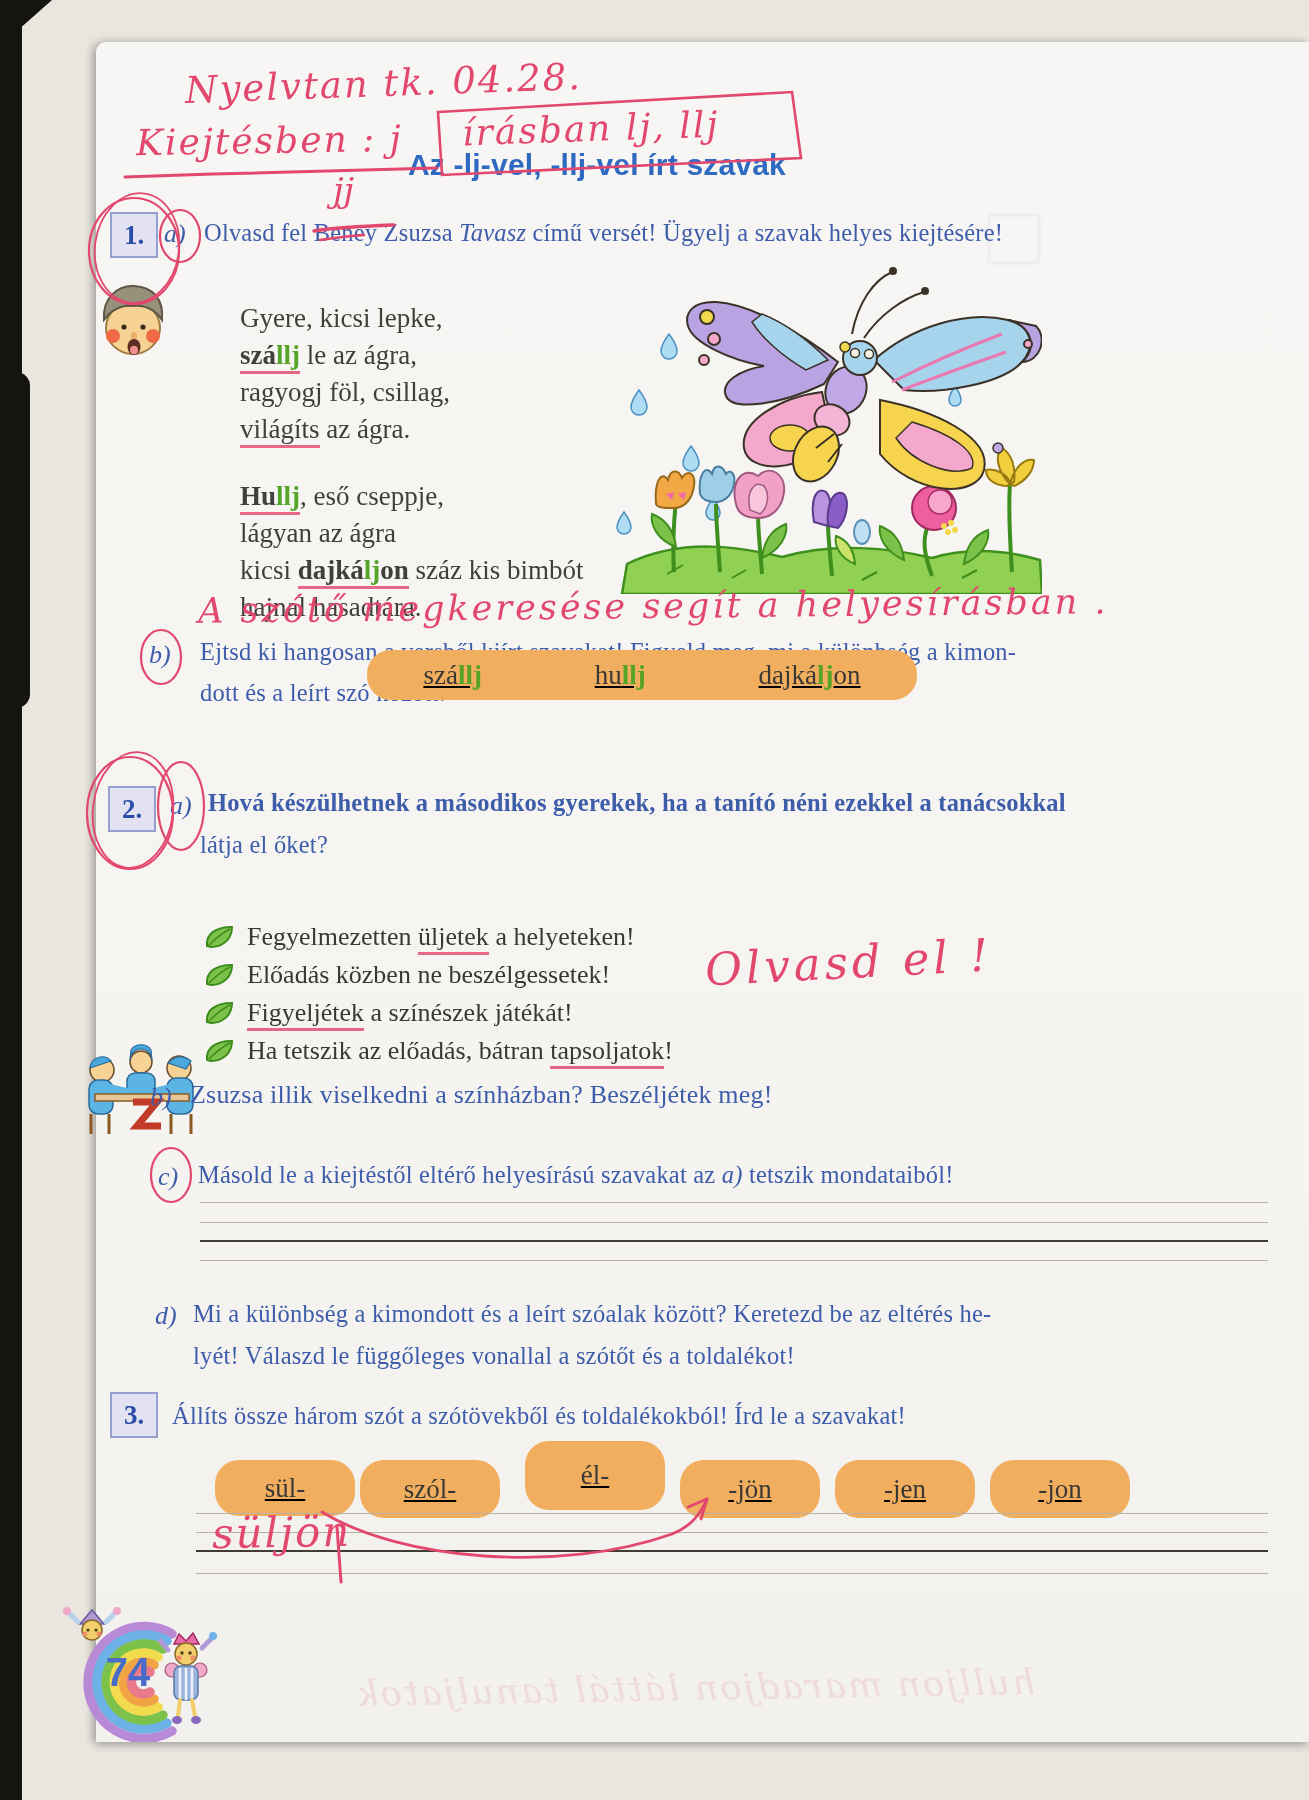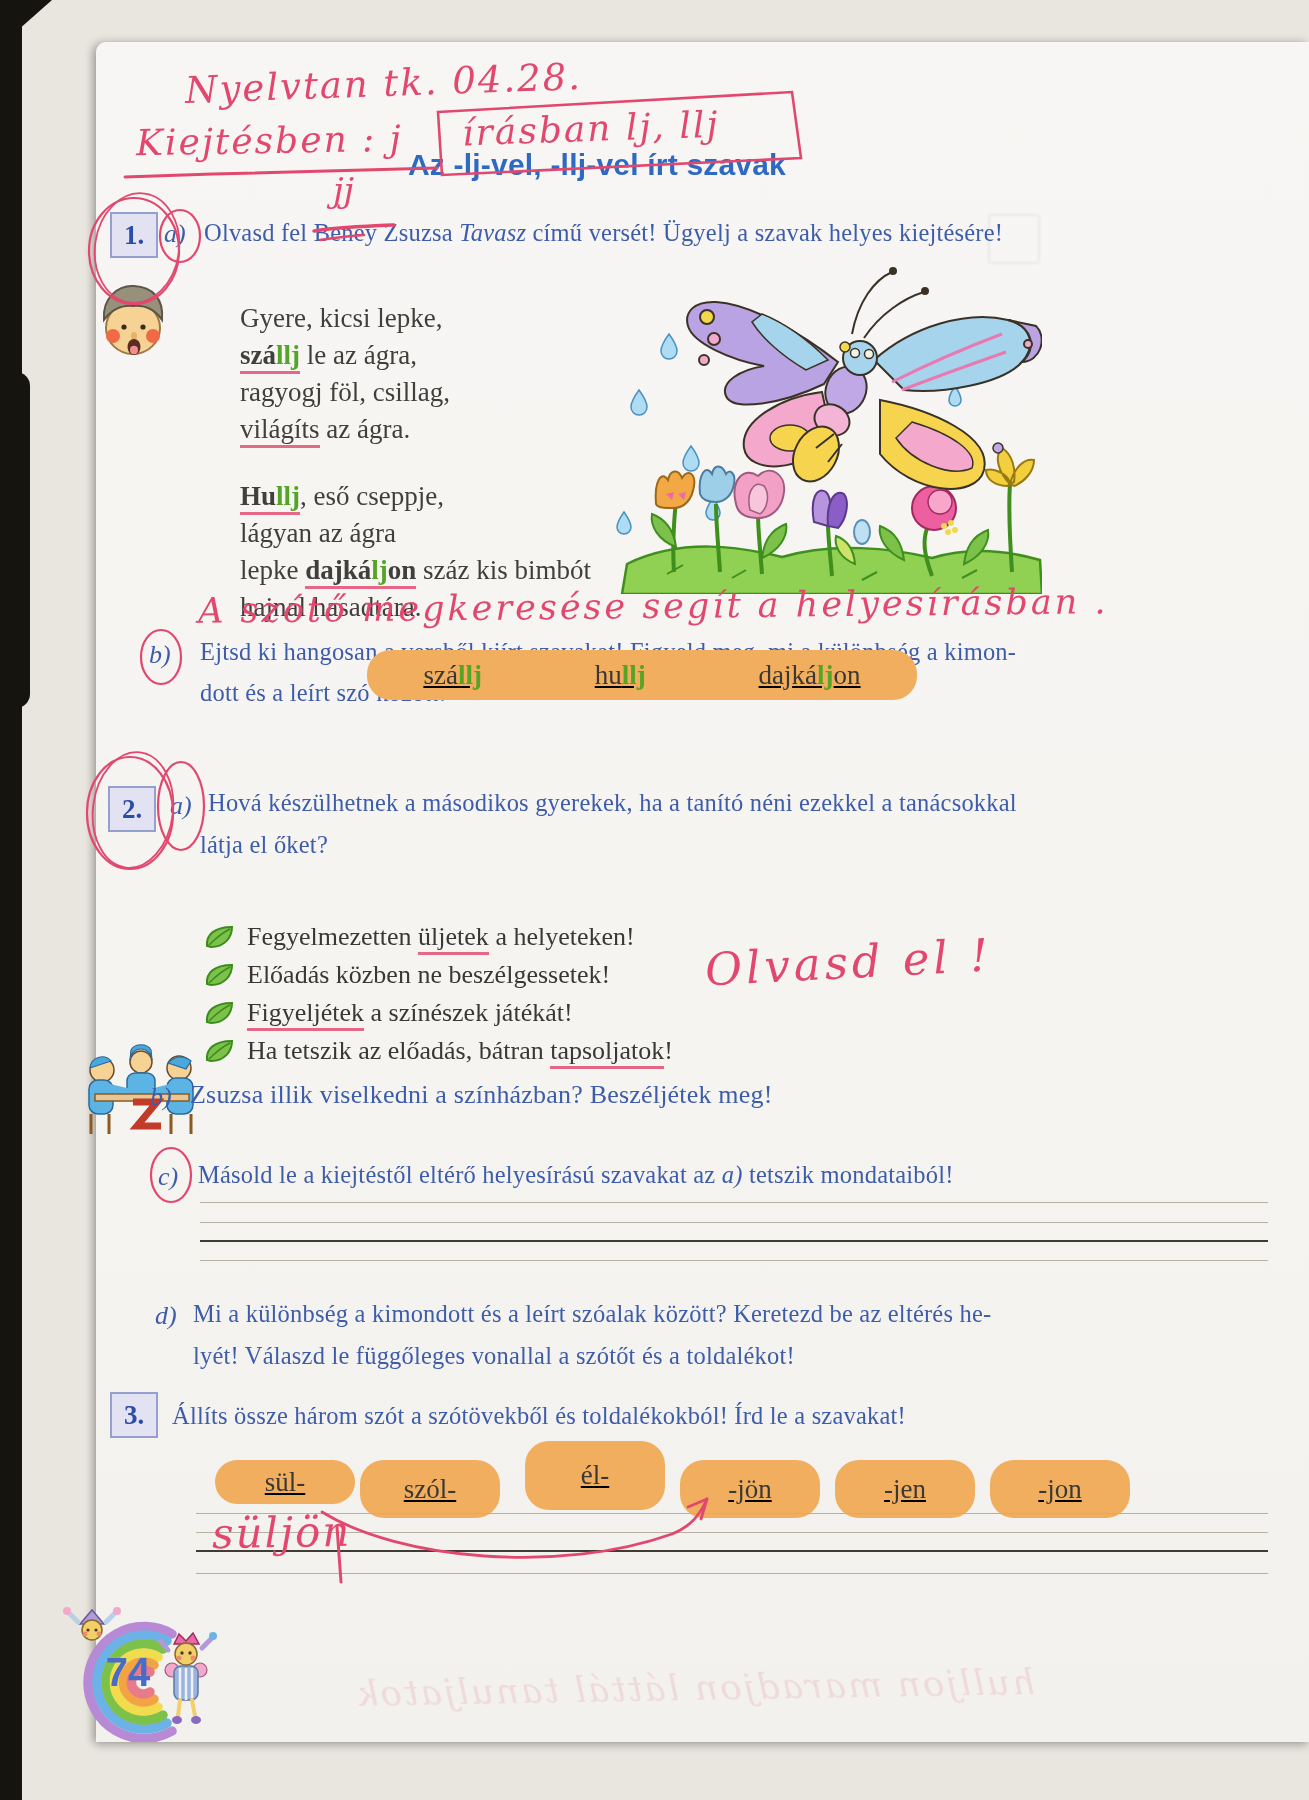--- a/index.html
+++ b/index.html
@@ -78,21 +78,21 @@
   </div>
 
   <div class="poem">
     <div><span>Gyere, kicsi lepke,</span></div>
     <div><span class="rul"><span class="b">szá</span><span class="g">llj</span></span><span> le az ágra,</span></div>
     <div><span>ragyogj föl, csillag,</span></div>
     <div><span class="rul">világíts</span><span> az ágra.</span></div>
     <div class="stanza-gap"></div>
     <div><span class="rul"><span class="b">Hu</span><span class="g">llj</span></span><span>, eső cseppje,</span></div>
     <div><span>lágyan az ágra</span></div>
-    <div><span>lepke </span><span class="rul"><span class="b">dajká</span><span class="g">lj</span><span class="b">on</span></span><span> száz kis bimbót</span></div>
+    <div><span>kicsi </span><span class="rul"><span class="b">dajká</span><span class="g">lj</span><span class="b">on</span></span><span> száz kis bimbót</span></div>
     <div><span>hajnal hasadtára.</span></div>
   </div>
 
   <div class="abs" style="left:612px;top:242px;">
     <svg viewBox="0 0 430 352" width="430" height="352">
 
       <g fill="#aedcf2" stroke="#4a90c0" stroke-width="1.5">
         <path d="M57 92 C57 92 49 103 49 109 a8 8 0 0 0 16 0 C65 103 57 92 57 92 Z"></path>
         <path d="M27 148 C27 148 19 159 19 165 a8 8 0 0 0 16 0 C35 159 27 148 27 148 Z"></path>
         <path d="M79 204 C79 204 71 215 71 221 a8 8 0 0 0 16 0 C87 215 79 204 79 204 Z"></path>
@@ -180,21 +180,21 @@
   <div class="pill" style="left:367px;top:650px;width:550px;height:50px;display:flex;align-items:center;justify-content:space-around;">
     <span class="bankword"><span>szá</span><span class="g">llj</span></span>
     <span class="bankword"><span>hu</span><span class="g">llj</span></span>
     <span class="bankword"><span>dajká</span><span class="g">lj</span><span>on</span></span>
   </div>
 
   <div class="numbox" style="left:108px;top:786px;">
     <span>2.</span>
   </div>
   <div class="label" style="left:170px;top:791px;">a)</div>
-  <div class="instr" style="left:208px;top:789px;">Hová készülhetnek a másodikos gyerekek, ha a tanító néni ezekkel a tanácsokkal</div>
+  <div class="instr" style="left:208px;top:789px;font-weight:bold;">Hová készülhetnek a másodikos gyerekek, ha a tanító néni ezekkel a tanácsokkal</div>
   <div class="instr" style="left:200px;top:831px;">látja el őket?</div>
 
   <div class="tip" style="left:205px;top:922px;">
     <svg viewBox="0 0 30 26" width="30" height="26">
         <path d="M2 22 C1 11 9 3 27 3 C27 14 19 23 6 23 Z" fill="#7cc24a" stroke="#3c8c1c" stroke-width="2"></path>
         <path d="M4 21 C10 15 17 9 25 5" stroke="#3c8c1c" stroke-width="1.5" fill="none"></path>
       </svg>
     <span><span>Fegyelmezetten </span><span class="rul">üljetek</span><span> a helyeteken!</span></span>
   </div>
   <div class="tip" style="left:205px;top:960px;">
@@ -253,21 +253,21 @@
 
   <div class="label" style="left:155px;top:1301px;">d)</div>
   <div class="instr" style="left:193px;top:1300px;">Mi a különbség a kimondott és a leírt szóalak között? Keretezd be az eltérés he-</div>
   <div class="instr" style="left:193px;top:1342px;">lyét! Válaszd le függőleges vonallal a szótőt és a toldalékot!</div>
 
   <div class="numbox" style="left:110px;top:1392px;">
     <span>3.</span>
   </div>
   <div class="instr" style="left:172px;top:1402px;">Állíts össze három szót a szótövekből és toldalékokból! Írd le a szavakat!</div>
 
-  <div class="pill" style="left:215px;top:1460px;width:140px;height:44px;display:flex;align-items:center;justify-content:center;">
+  <div class="pill" style="left:215px;top:1460px;width:140px;height:56px;display:flex;align-items:center;justify-content:center;">
       <span class="bankword">sül-</span>
     </div>
   <div class="pill" style="left:360px;top:1460px;width:140px;height:58px;display:flex;align-items:center;justify-content:center;">
       <span class="bankword">szól-</span>
     </div>
   <div class="pill" style="left:525px;top:1441px;width:140px;height:69px;display:flex;align-items:center;justify-content:center;">
       <span class="bankword">él-</span>
     </div>
   <div class="pill" style="left:680px;top:1460px;width:140px;height:58px;display:flex;align-items:center;justify-content:center;">
       <span class="bankword">-jön</span>

